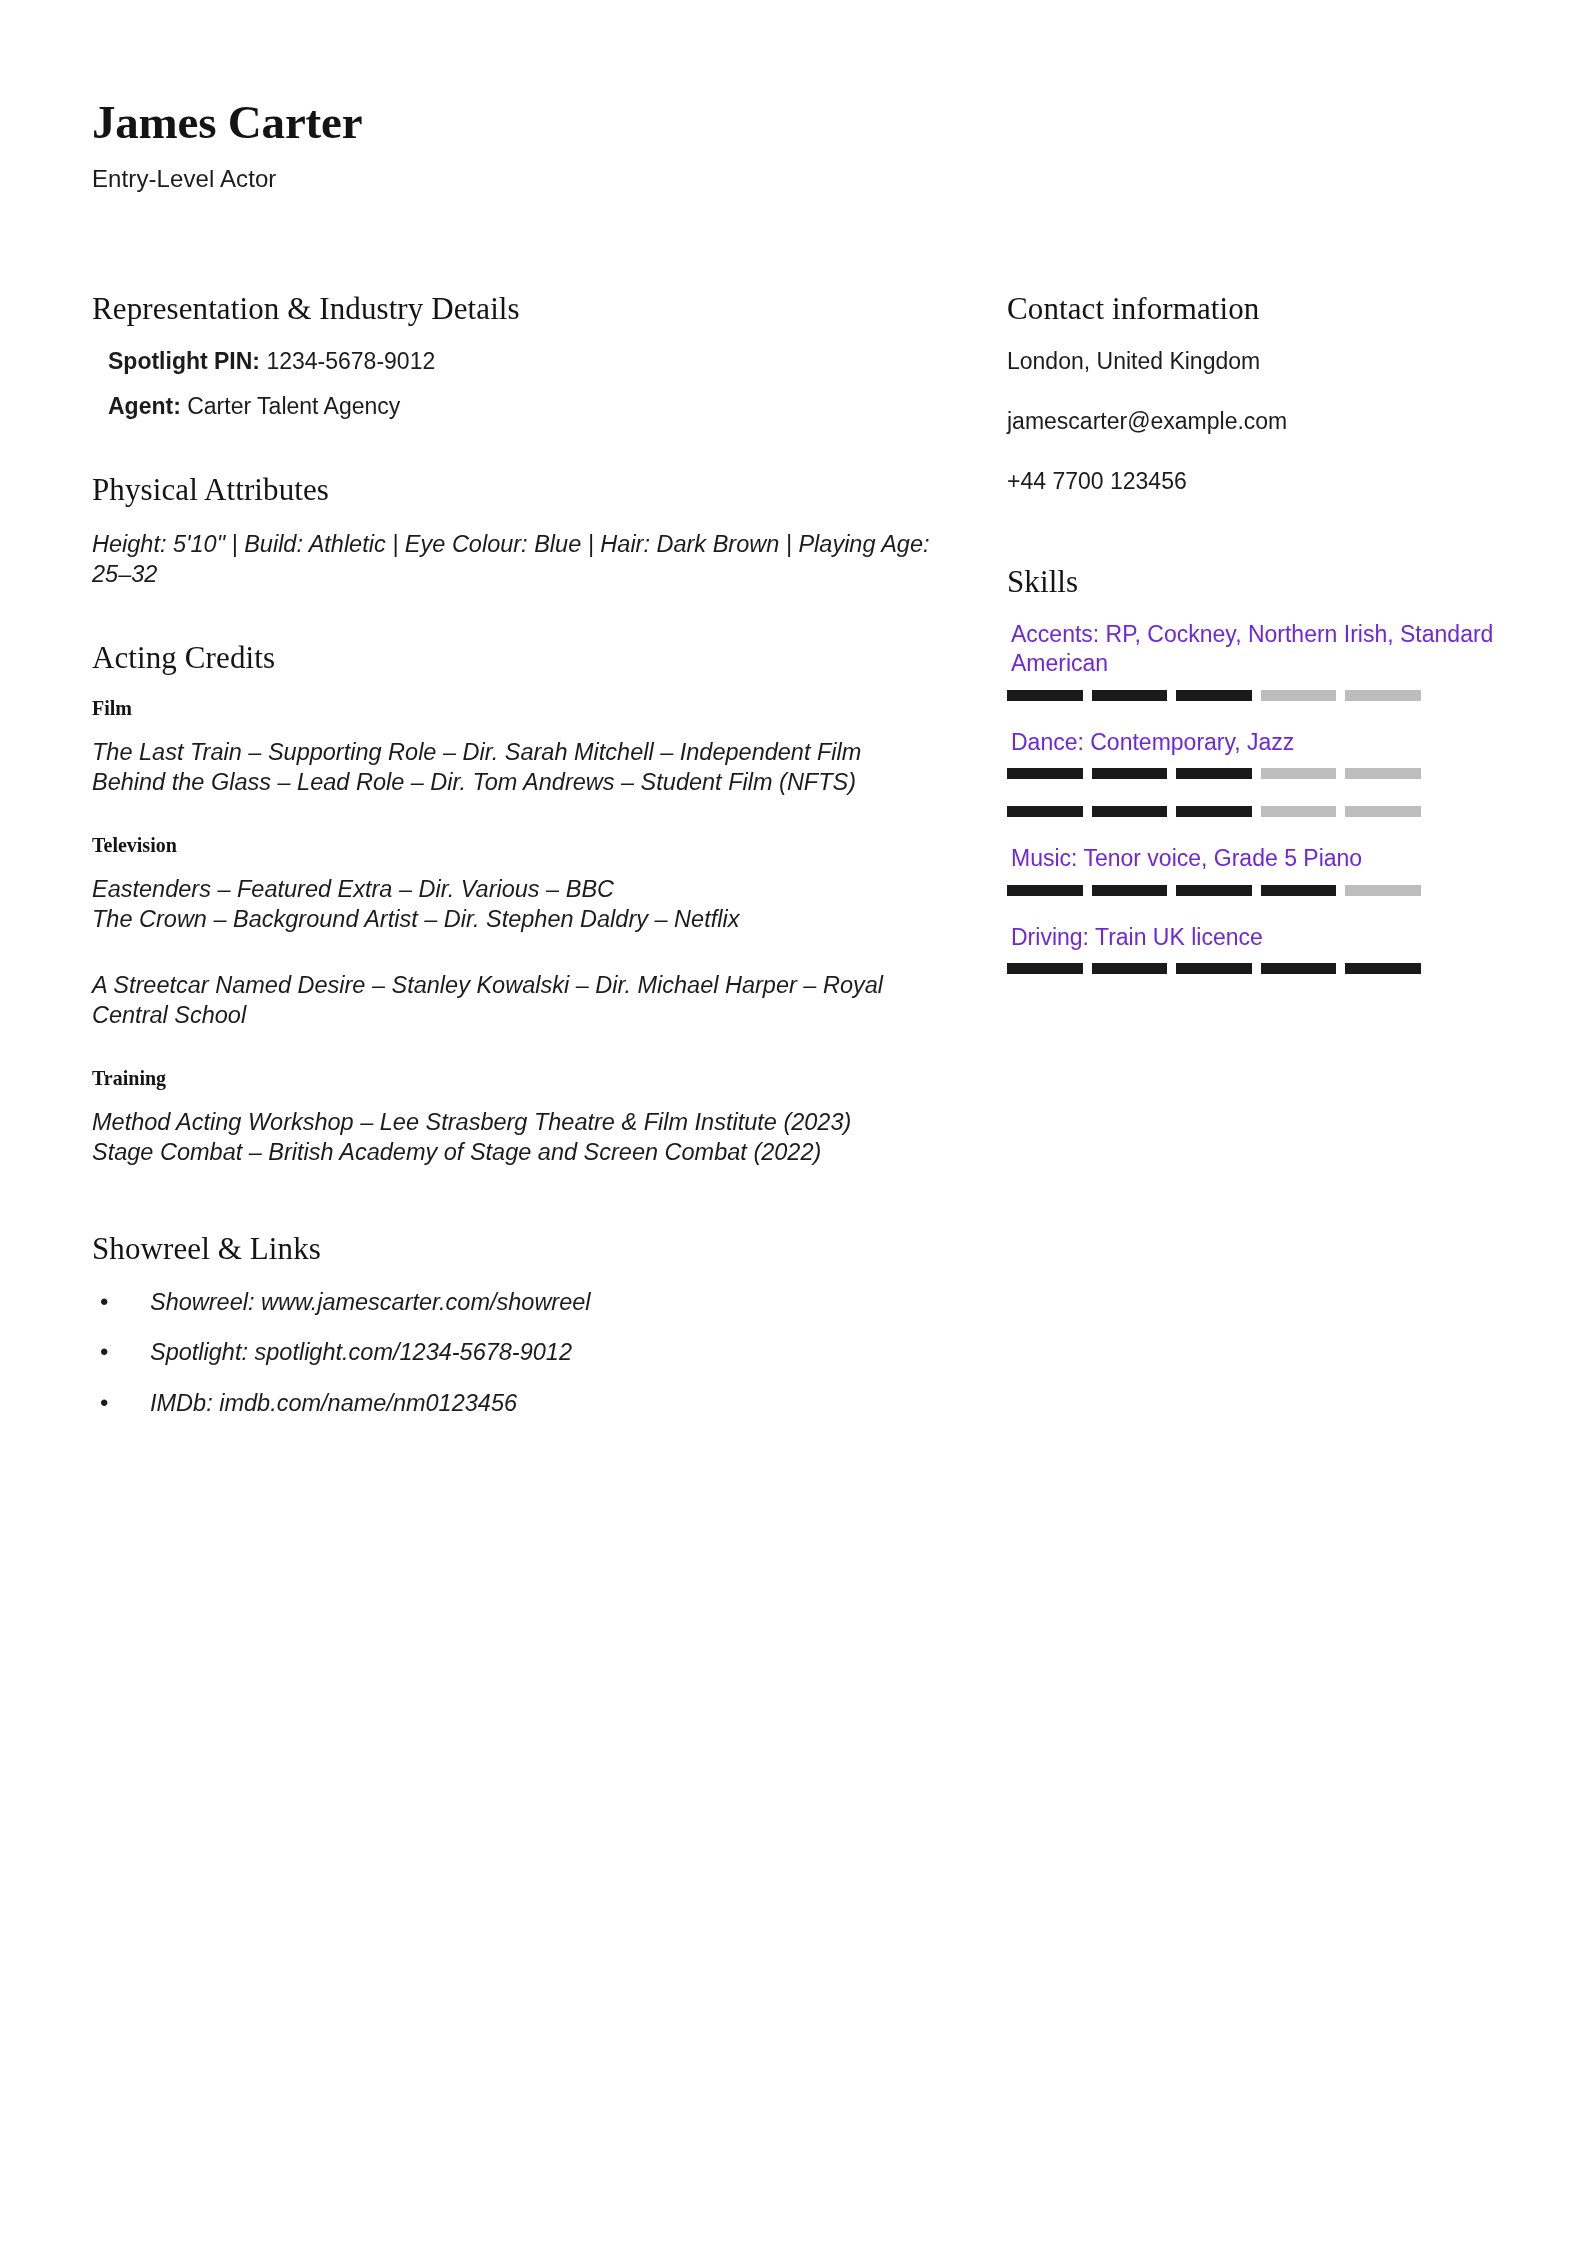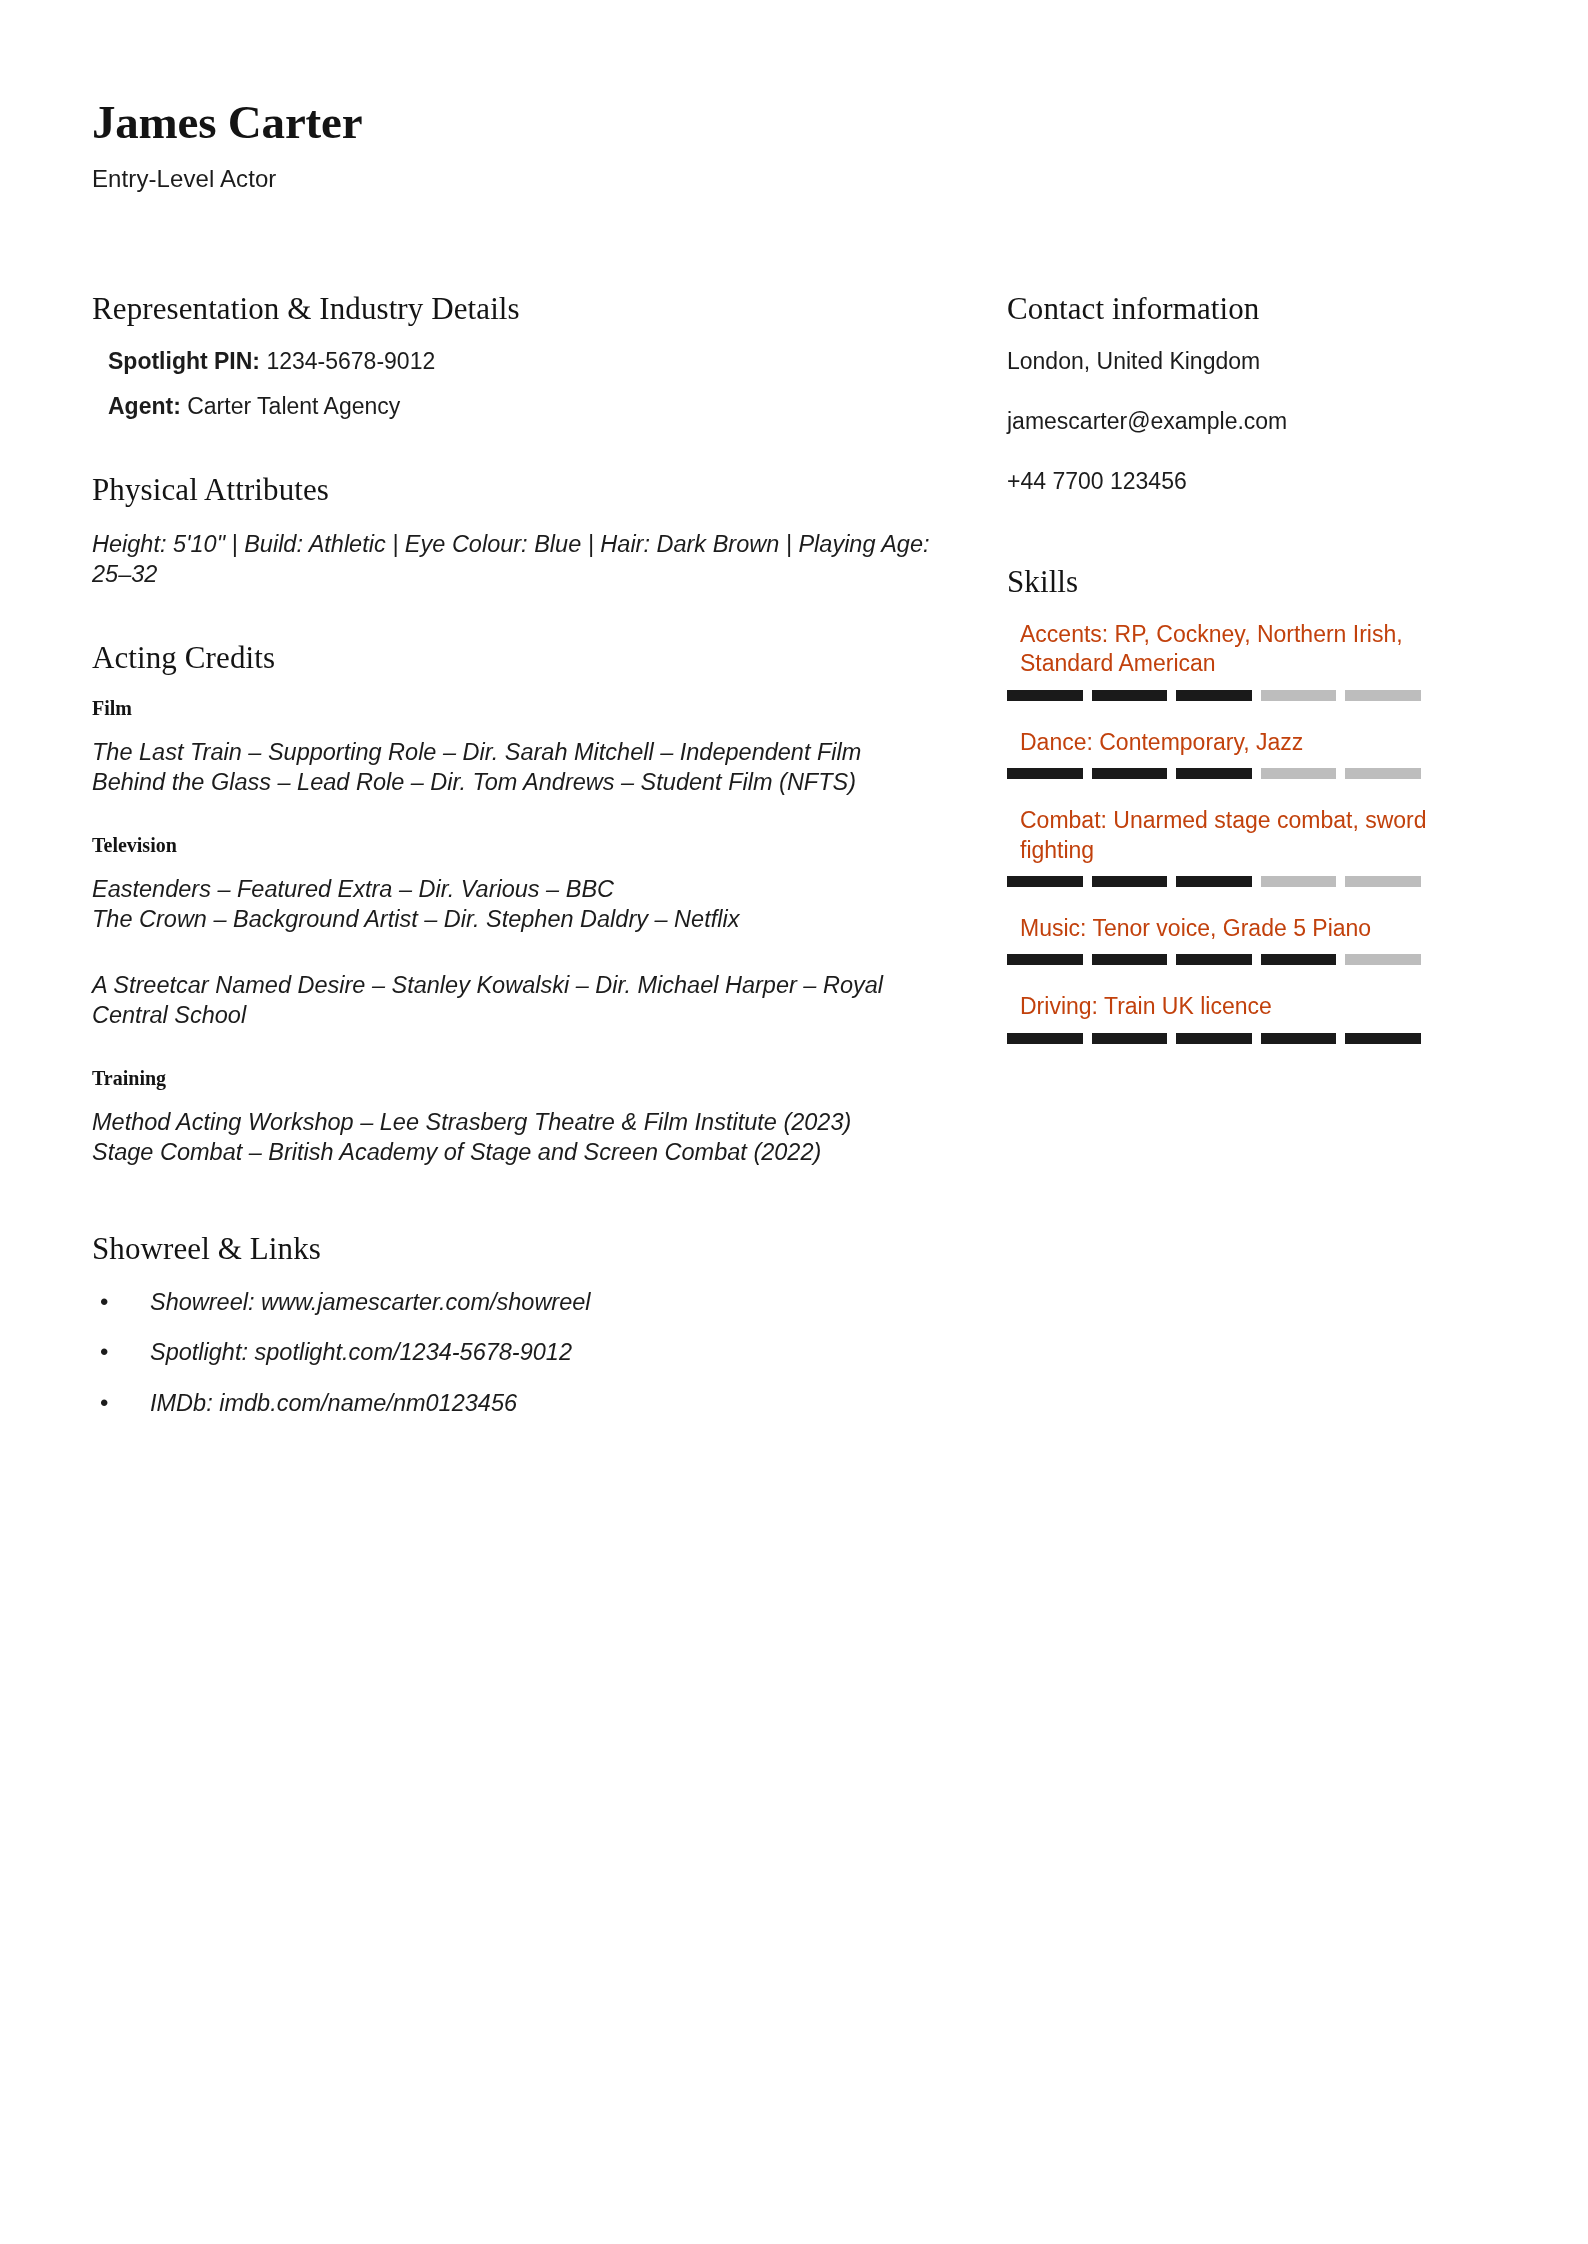--- a/index.html
+++ b/index.html
@@ -93,22 +93,22 @@
     line-height: 1.3;
     color: #1c1c1c;
     margin: 0 0 30px 0;
   }
   .contact-line:last-child { margin-bottom: 0; }
 
   .skill { margin-bottom: 27px; }
   .skill-label {
     font-size: 23px;
     line-height: 1.28;
-    color: #c2410c;
-    margin: 0 0 11px 13px;
+    color: #6d28d9;
+    margin: 0 0 11px 4px;
   }
   .rating {
     display: flex;
     gap: 9px;
     width: 414px;
   }
   .rating span {
     display: block;
     height: 11px;
     flex: 1 1 0;
@@ -234,21 +234,20 @@
           <div class="rating">
               <span class="on"></span>
               <span class="on"></span>
               <span class="on"></span>
               <span></span>
               <span></span>
             </div>
         </div>
 
         <div class="skill">
-          <p class="skill-label">Combat: Unarmed stage combat, sword fighting</p>
           <div class="rating">
               <span class="on"></span>
               <span class="on"></span>
               <span class="on"></span>
               <span></span>
               <span></span>
             </div>
         </div>
 
         <div class="skill">

